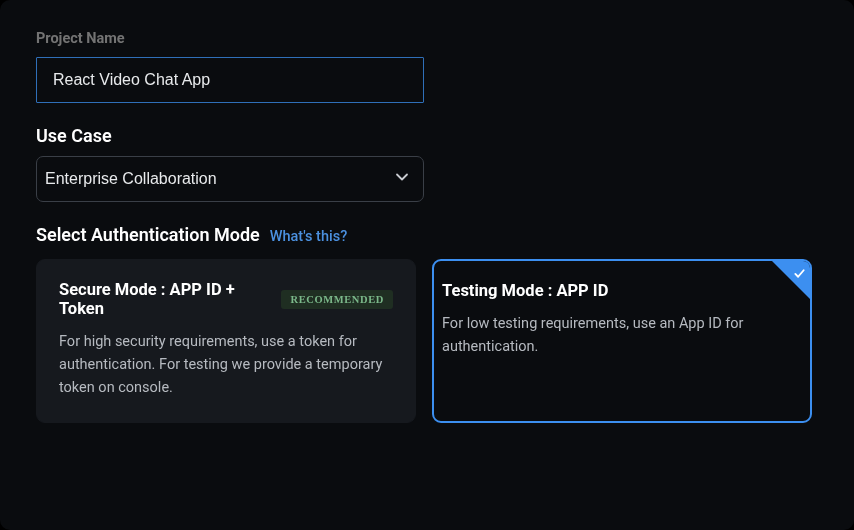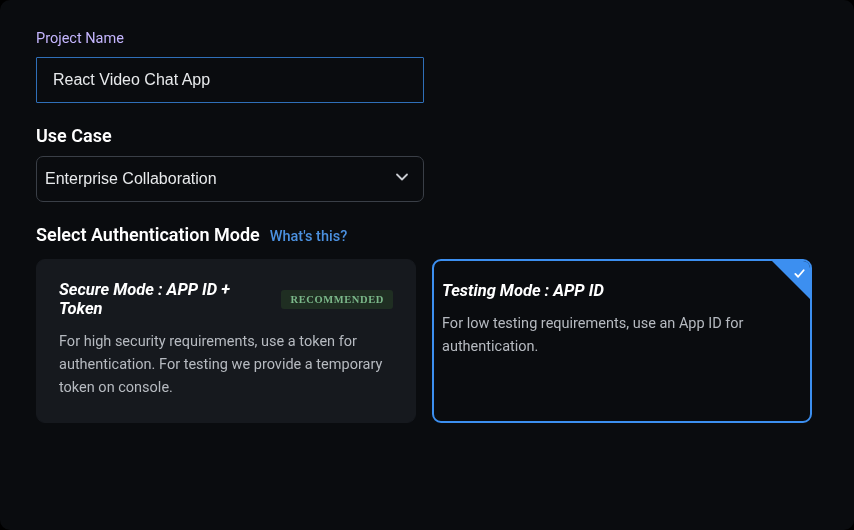--- a/index.html
+++ b/index.html
@@ -51,23 +51,23 @@
   .btn-submit {
     background: #3c8ff0;
     color: #fff;
     min-width: 148px;
   }
   .body {
     padding: 30px 36px 24px 36px;
   }
   .field { margin-bottom: 22px; }
   .label {
-    color: #c4b5fd;
+    color: #737373;
     font-size: 14.5px;
-    font-weight: 400;
+    font-weight: 700;
     margin-bottom: 10px;
     display: block;
   }
   .label-bold {
     color: #fff;
     font-size: 18px;
     font-weight: 600;
   }
   .text-input {
     width: 388px;
@@ -143,21 +143,20 @@
   .card-head {
     display: flex;
     align-items: center;
     gap: 12px;
     margin-bottom: 12px;
   }
   .card-title {
     color: #fff;
     font-size: 16.5px;
     font-weight: 700;
-    font-style: italic;
   }
   .badge {
     background: #1f2e22;
     color: #7bb88a;
     font-size: 10.5px;
     font-weight: 600;
     letter-spacing: 0.6px;
     padding: 4px 9px;
     border-radius: 3px;
     font-family: Liberation Serif, serif;

